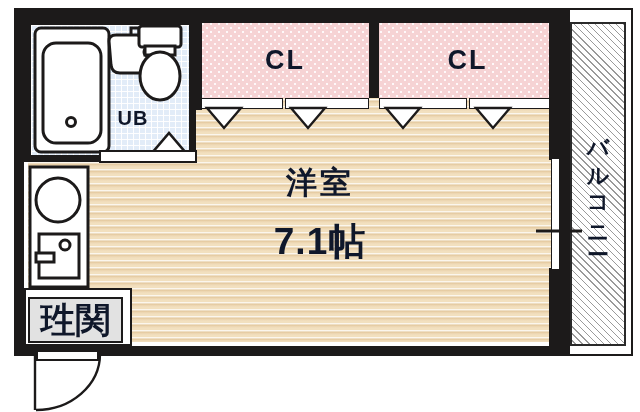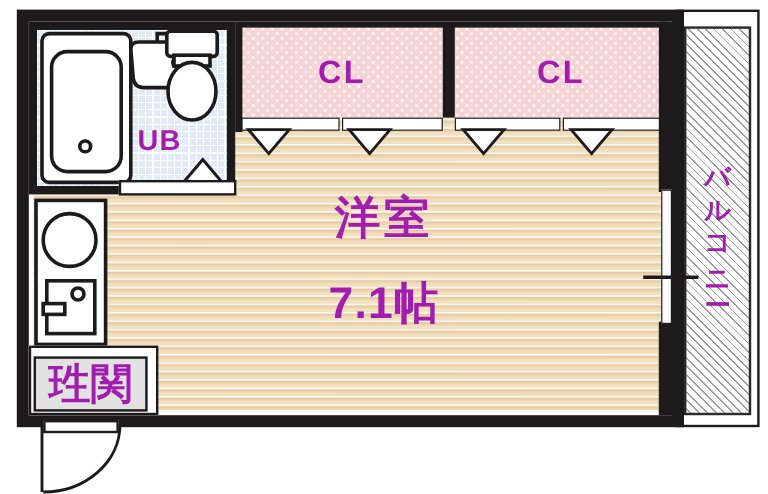--- a/index.html
+++ b/index.html
@@ -41,25 +41,25 @@
     background-color:#e3e3e3;
     background-image:repeating-linear-gradient(45deg,
         #ffffff 0px,#ffffff 2px,
         #9a9a9a 2px,#9a9a9a 3px,
         #ffffff 3px,#ffffff 5px);
   }
   .genkan-gray{background:#e2e2e2;}
 
   
   .lbl{display:flex;align-items:center;justify-content:center;
-       color:#a21caf;font-weight:700;letter-spacing:.5px;
+       color:#0f172a;font-weight:700;letter-spacing:.5px;
        user-select:none;white-space:nowrap;}
   .lbl-cl{font-size:27px;letter-spacing:2px;}
-  .lbl-ub{font-size:24px;letter-spacing:1px;}
-  .lbl-room{font-size:38px;letter-spacing:3px;line-height:1;}
+  .lbl-ub{font-size:20px;letter-spacing:1px;}
+  .lbl-room{font-size:31px;letter-spacing:3px;line-height:1;}
   .lbl-size{font-size:37px;letter-spacing:1px;line-height:1;}
   .lbl-genkan{font-size:35px;letter-spacing:0px;}
   .lbl-balcony{font-size:22px;writing-mode:vertical-rl;text-orientation:upright;
                letter-spacing:5px;}
 
   svg{display:block;overflow:visible;}
 </style>
 </head>
 <body>
 
@@ -145,15 +145,15 @@
   </svg>
 
   <div class="abs wall" style="left:549px;top:18px;width:11px;height:142px;"></div>
   <div class="abs wall" style="left:549px;top:268px;width:11px;height:78px;"></div>
   <div class="abs" style="left:551px;top:158px;width:9px;height:112px;background:#ffffff;border:1.8px solid #1c1a1a;"></div>
   <svg class="abs" style="left:536px;top:222px;width:48px;height:18px;" viewBox="0 0 48 18">
     <line x1="0" y1="9" x2="46" y2="9" stroke="#1c1a1a" stroke-width="3"></line>
   </svg>
 
   <div class="abs lbl lbl-room" style="left:235px;top:158px;width:170px;height:48px;">洋室</div>
-  <div class="abs lbl lbl-size" style="left:235px;top:222px;width:170px;height:60px;">7.1帖</div>
+  <div class="abs lbl lbl-size" style="left:235px;top:222px;width:170px;height:38px;">7.1帖</div>
 
 </div>
 
 </body></html>

